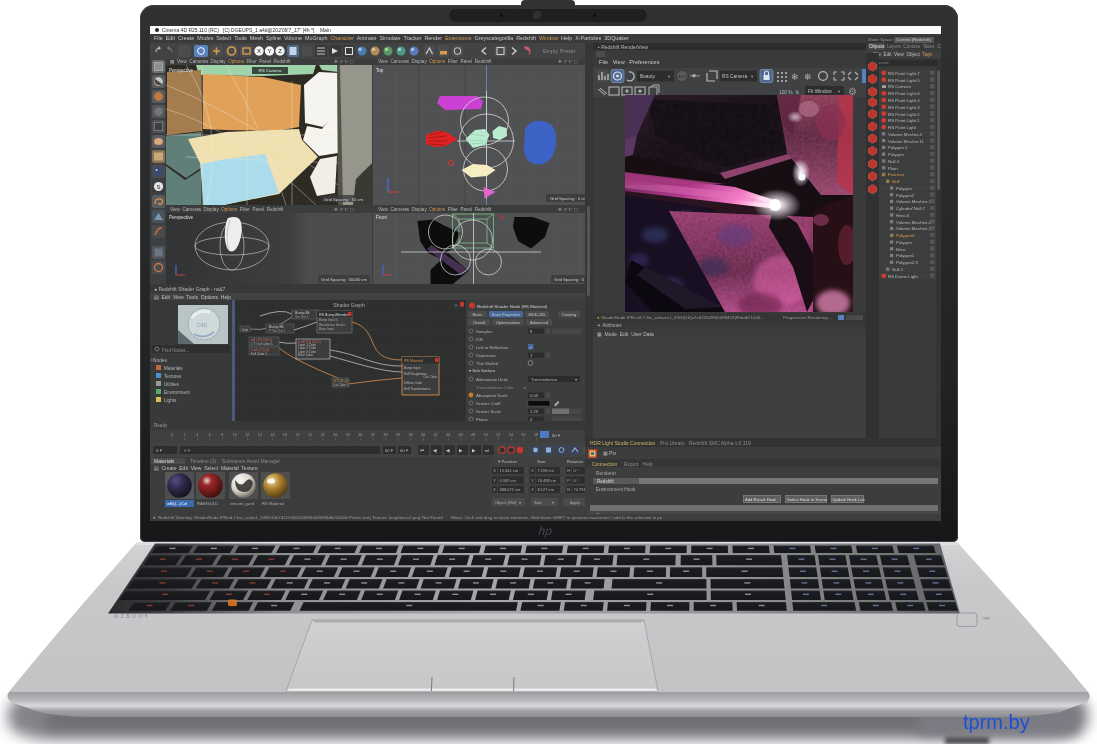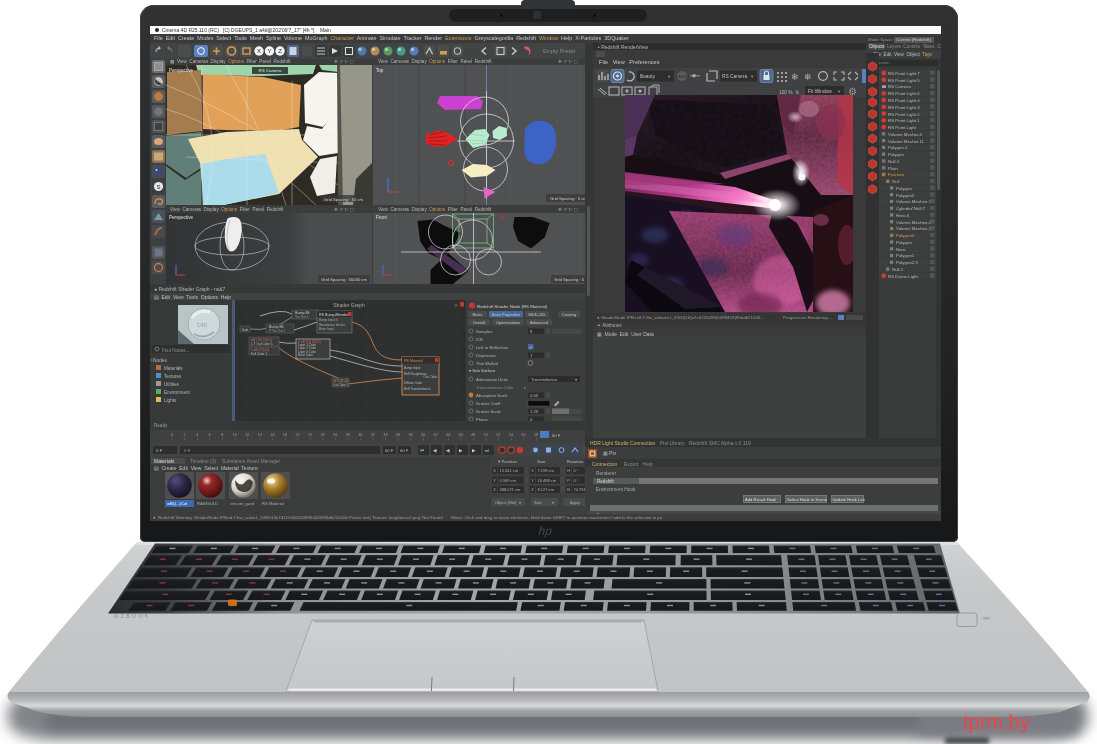--- a/index.html
+++ b/index.html
@@ -1371,13 +1371,13 @@
 </svg>
 
 <div class="ab" style="left:786px;top:41px;width:5px;height:371px;background:#333434;"></div>
 <div class="ab" style="left:787px;top:44px;width:3px;height:120px;background:#565757;border-radius:1.5px;"></div>
 
 <div class="ab" style="left:0;top:488px;width:791px;height:7px;background:#3d3d3d;"></div>
 <div class="t" style="left:3px;top:489px;font-size:4.4px;color:#9a9a9a;">●&nbsp;&nbsp;Redshift Warning: ShaderNode IPRnd.7.bw_value1_D89513e7d12540615089644359f3db21000b Polien text) Texture 'roughness2.png' Not Found &nbsp;&nbsp;&nbsp;&nbsp;&nbsp;&nbsp;Move: Click and drag to move elements. Hold down SHIFT to quantize movement / add to the selection in pe</div>
 
 </div>
 
-<div class="t" style="left:963px;top:711px;font-size:20px;color:#ef4444;">tprm.by</div>
+<div class="t" style="left:963px;top:711px;font-size:20px;color:#1d4ed8;">tprm.by</div>
 
 </body></html>

